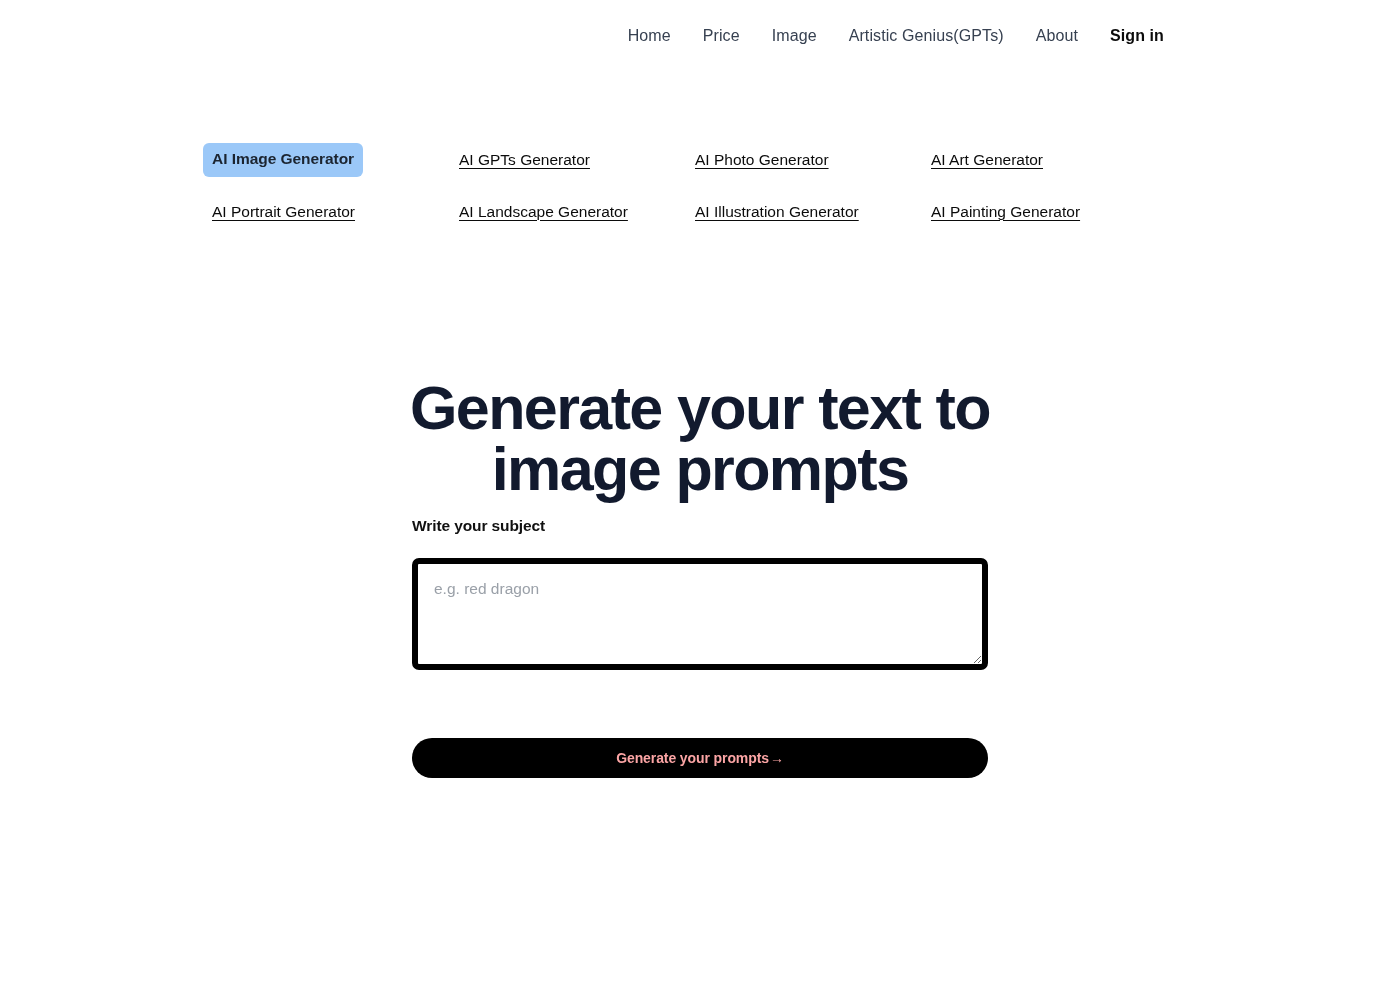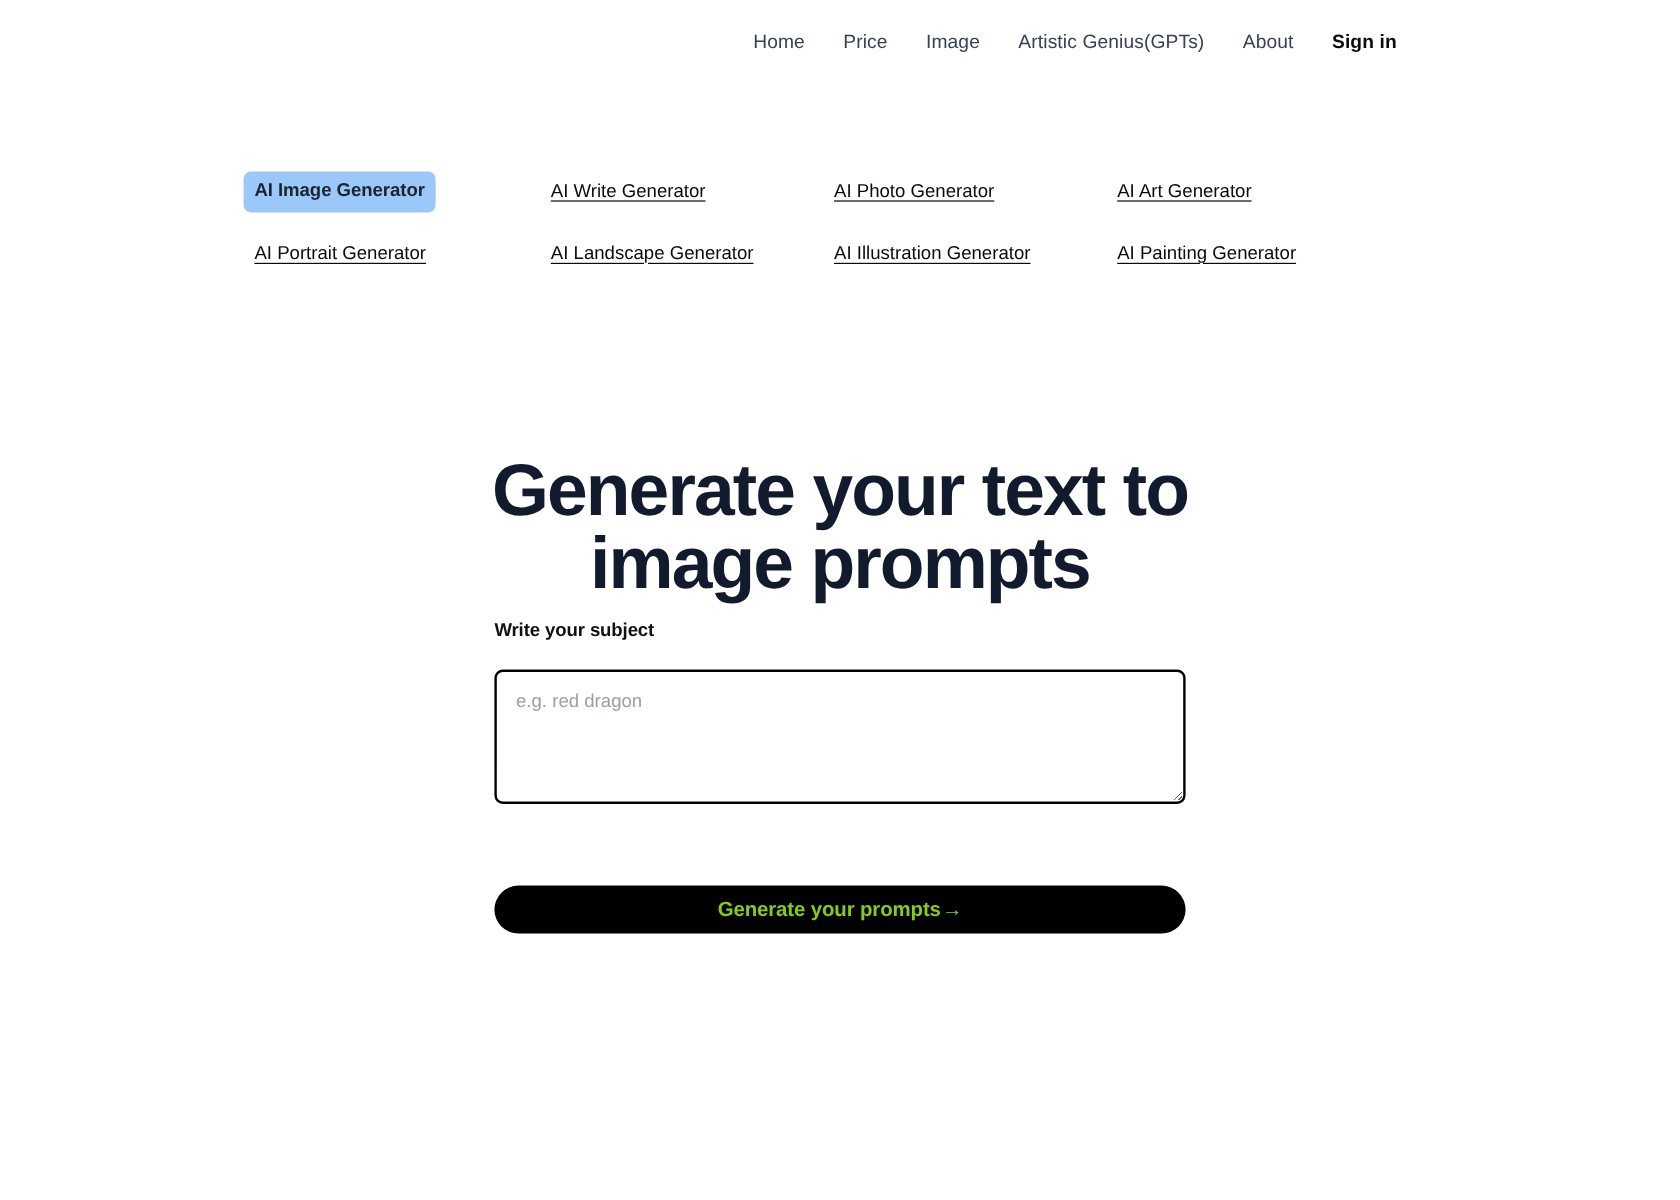--- a/index.html
+++ b/index.html
@@ -130,21 +130,21 @@
     color: #111111;
     line-height: 20px;
     margin-bottom: 22px;
     letter-spacing: -0.1px;
   }
 
   .subject-input {
     display: block;
     width: 576px;
     height: 112px;
-    border: 2px solid #000000;
+    border: 6px solid #000000;
     border-radius: 7px;
     background: #ffffff;
     padding: 14px 16px;
     font-family: "Liberation Sans", sans-serif;
     font-size: 15.5px;
     line-height: 22px;
     color: #111827;
     resize: vertical;
     outline: none;
   }
@@ -153,25 +153,25 @@
     color: #9aa0a8;
   }
 
   .generate-btn {
     position: absolute;
     top: 222px;
     left: 0;
     width: 576px;
     height: 40px;
     background: #000000;
-    color: #84cc16;
+    color: #fca5a5;
     border: none;
     border-radius: 20px;
     font-family: "Liberation Sans", sans-serif;
-    font-size: 17px;
+    font-size: 14px;
     font-weight: 700;
     letter-spacing: -0.1px;
     cursor: pointer;
     display: flex;
     align-items: center;
     justify-content: center;
   }
 
   .generate-btn .btn-arrow {
     font-weight: 400;
@@ -212,21 +212,21 @@
       <li class="nav-item">About</li>
       <li class="nav-item nav-signin">Sign in</li>
     </ul>
   </nav>
 
   <div class="linkgrid">
     <div class="gcell">
       <a class="glink active">AI Image Generator</a>
     </div>
     <div class="gcell">
-      <a class="glink">AI Write Generator</a>
+      <a class="glink">AI GPTs Generator</a>
     </div>
     <div class="gcell">
       <a class="glink">AI Photo Generator</a>
     </div>
     <div class="gcell">
       <a class="glink">AI Art Generator</a>
     </div>
     <div class="gcell">
       <a class="glink">AI Portrait Generator</a>
     </div>

